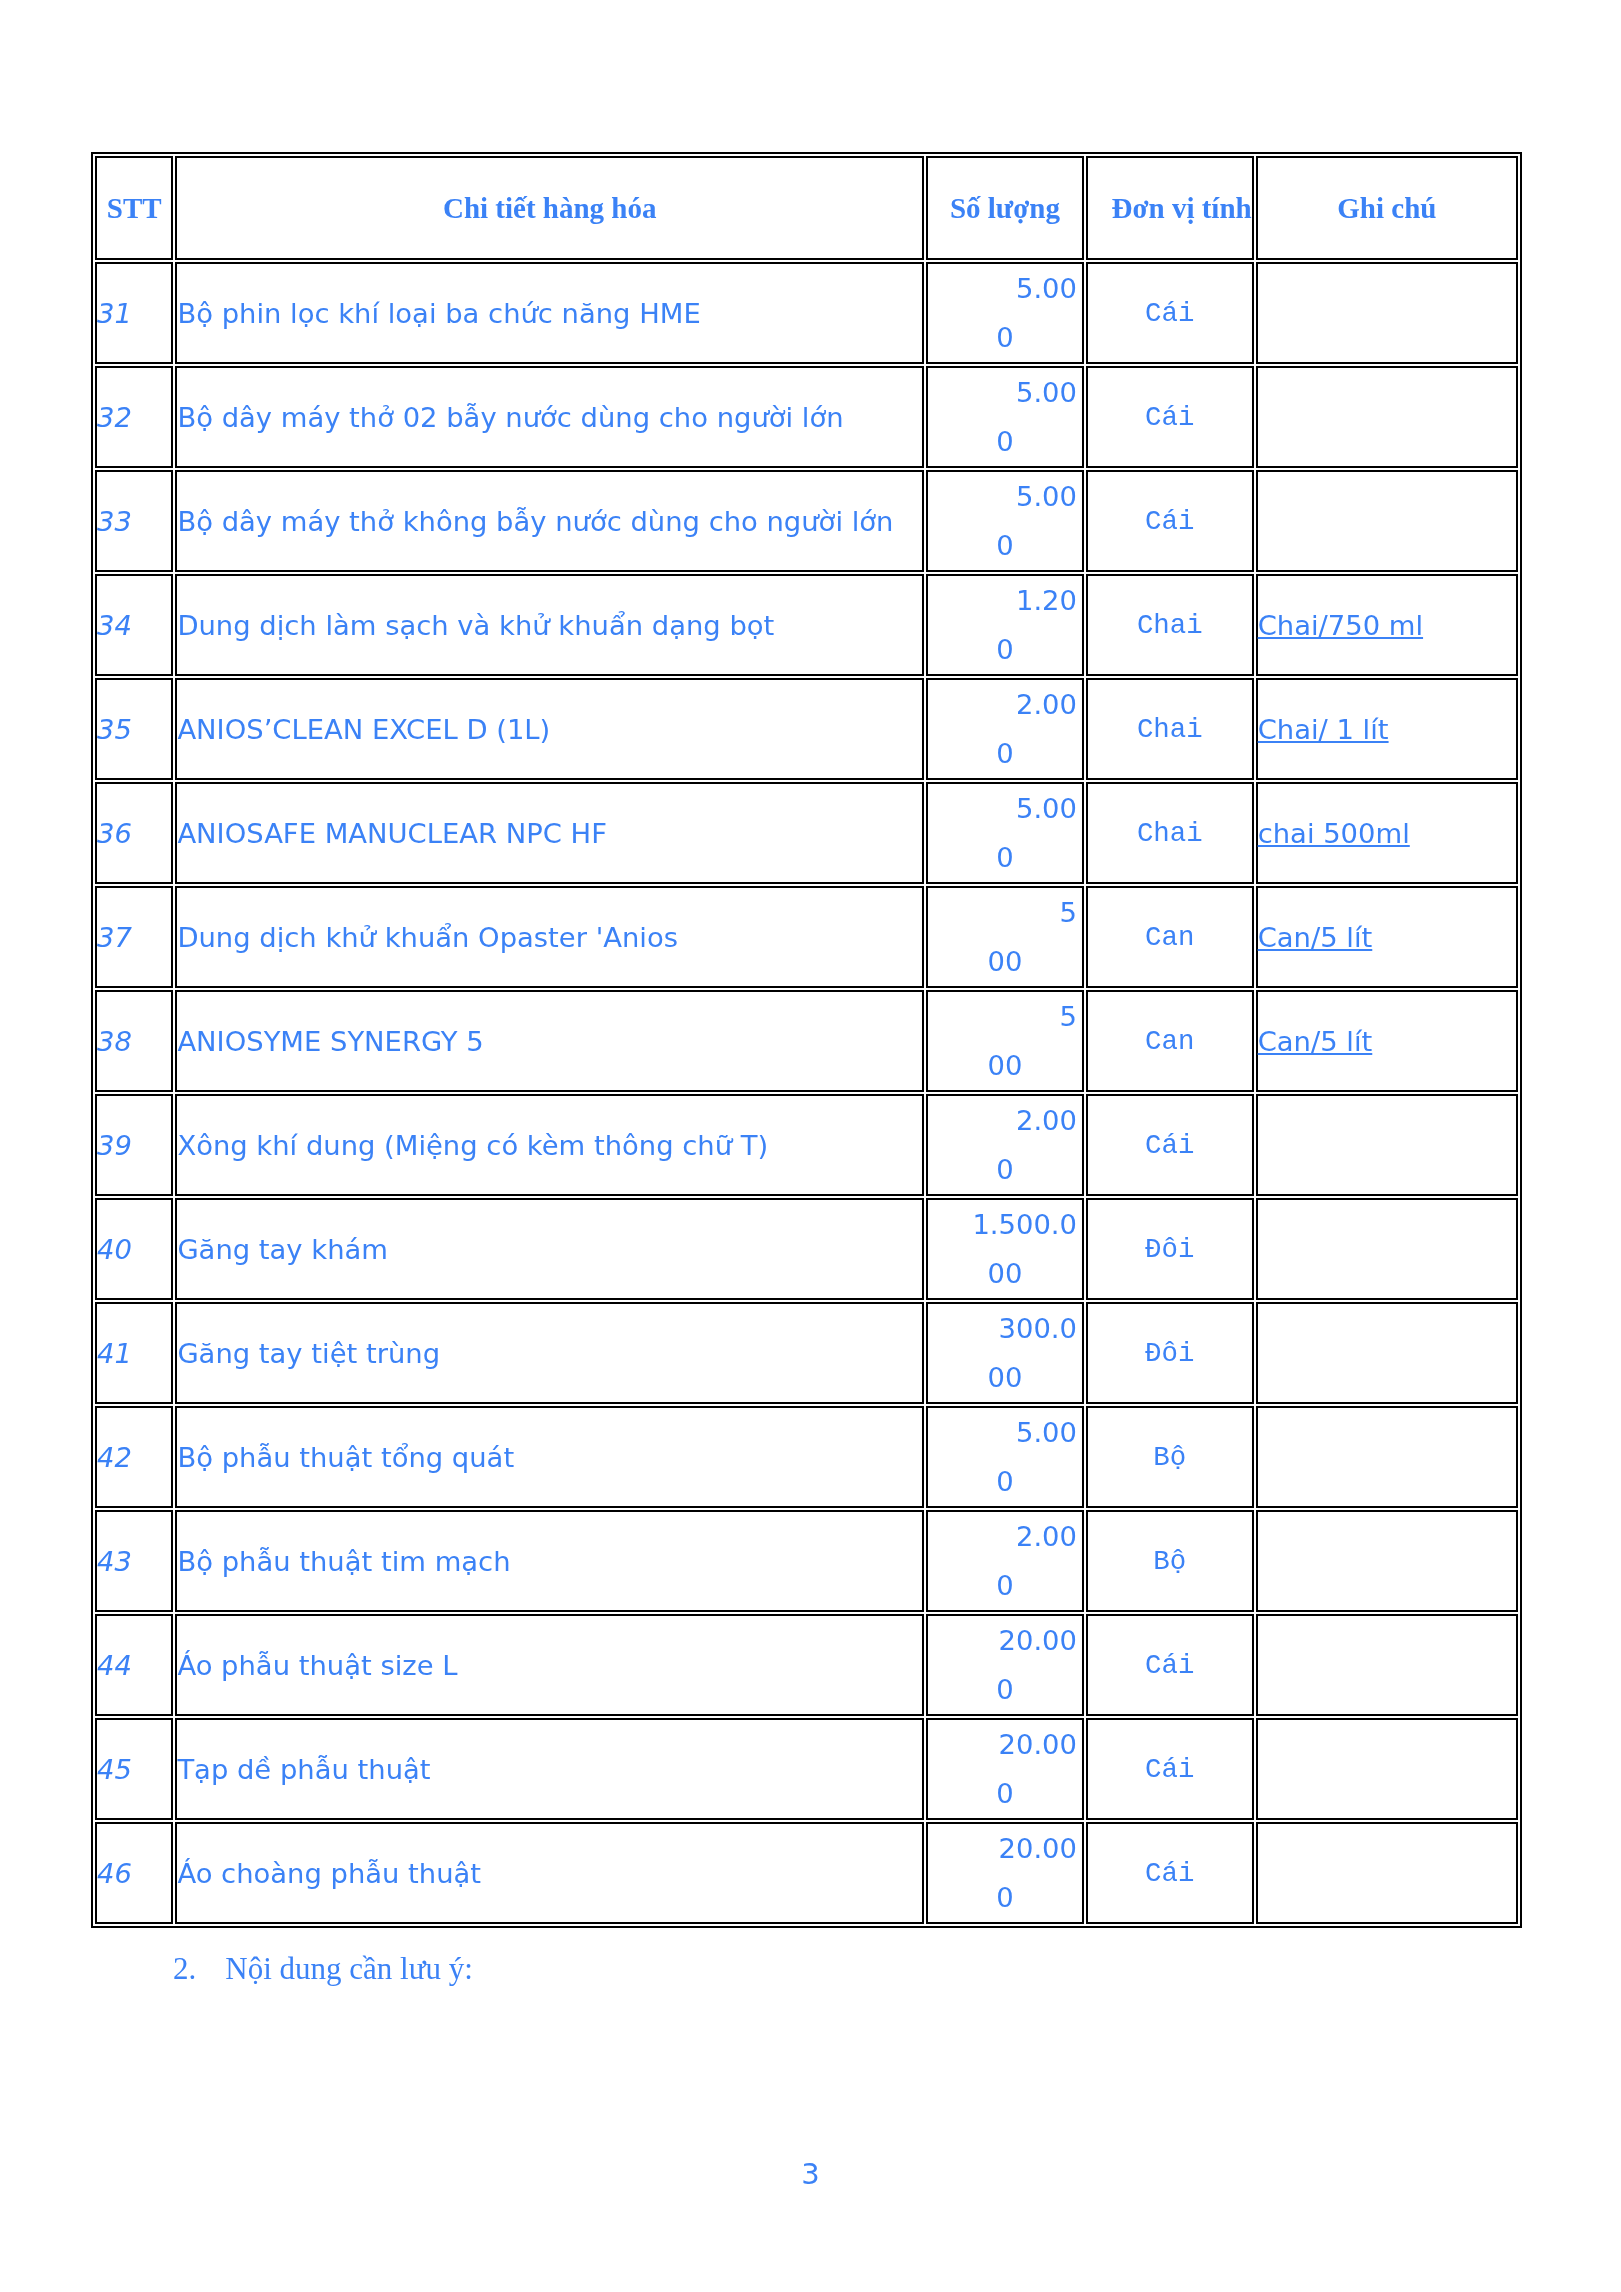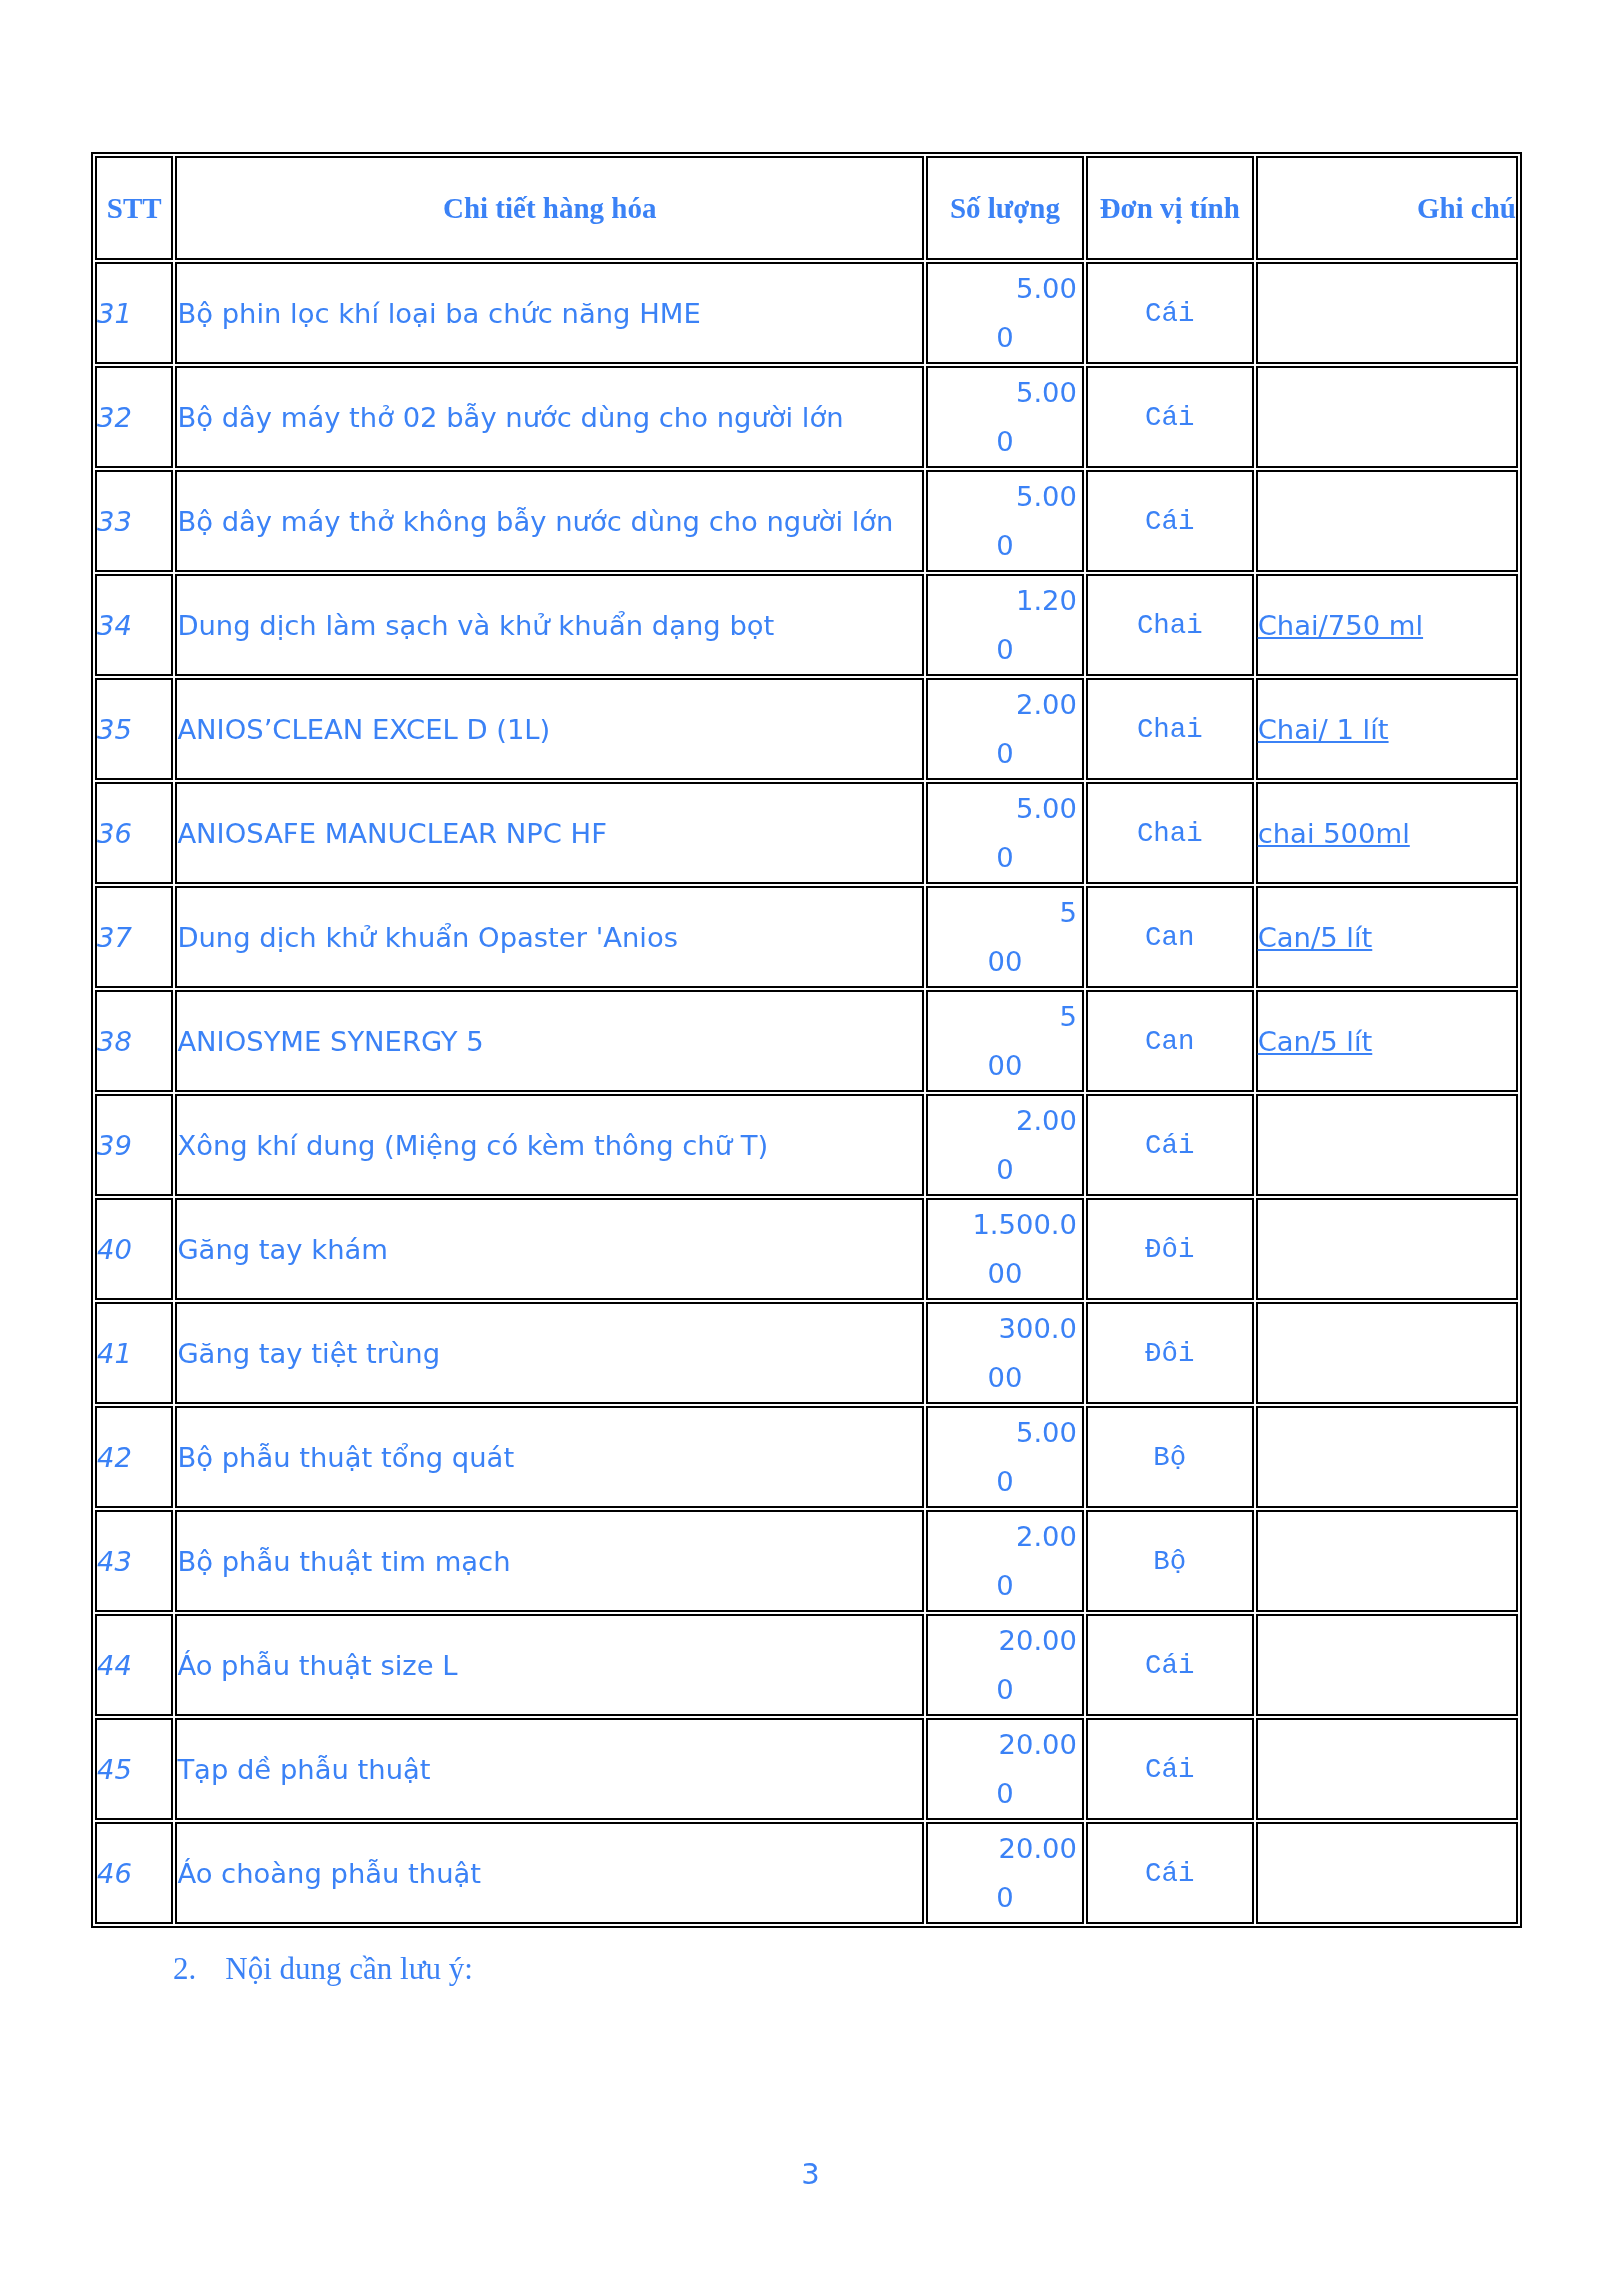--- a/index.html
+++ b/index.html
@@ -33,22 +33,22 @@
   
   td.hd{
     height:100px;
     font-family:"Liberation Serif","DejaVu Serif",serif;
     font-weight:bold;
     font-size:29px;
     line-height:45px;
     text-align:center;
   }
   td.hd-stt{text-align:center;}
-  td.hd-unit{padding:0 13.7px;}
-  td.hd-note{text-align:right;padding-left:5.9px;}
+  td.hd-unit{padding:0 13.7px;text-align:right;}
+  td.hd-note{text-align:center;padding-left:5.9px;}
   
   td.bd{height:97px;}
   td.c-stt{text-align:left;font-style:italic;}
   td.c-name{text-align:left;padding-left:9.8px;padding-right:29px;}
   td.c-qty{vertical-align:middle;}
   .qline1{text-align:right;padding-right:4.9px;line-height:49px;}
   .qline2{text-align:center;line-height:49px;}
   td.c-unit{text-align:center;font-family:Liberation Mono, monospace;}
   td.c-note{text-align:left;padding-left:7.8px;text-decoration:underline;}
   

